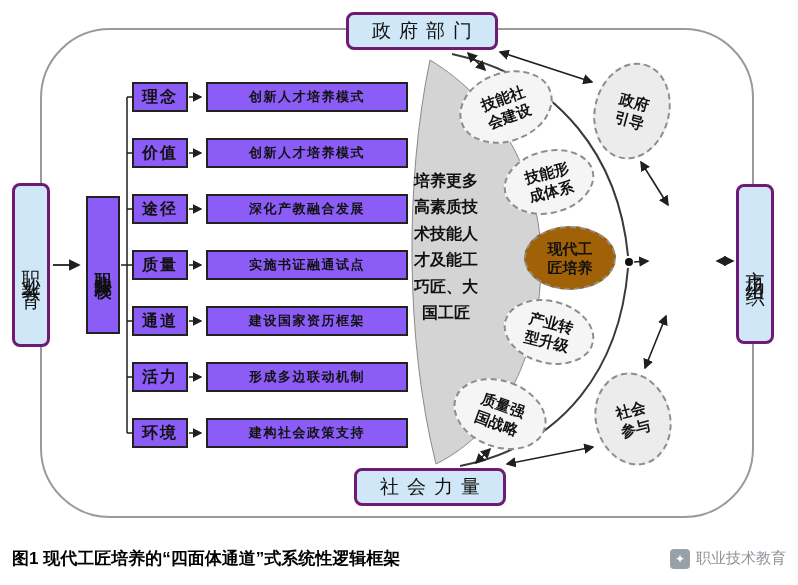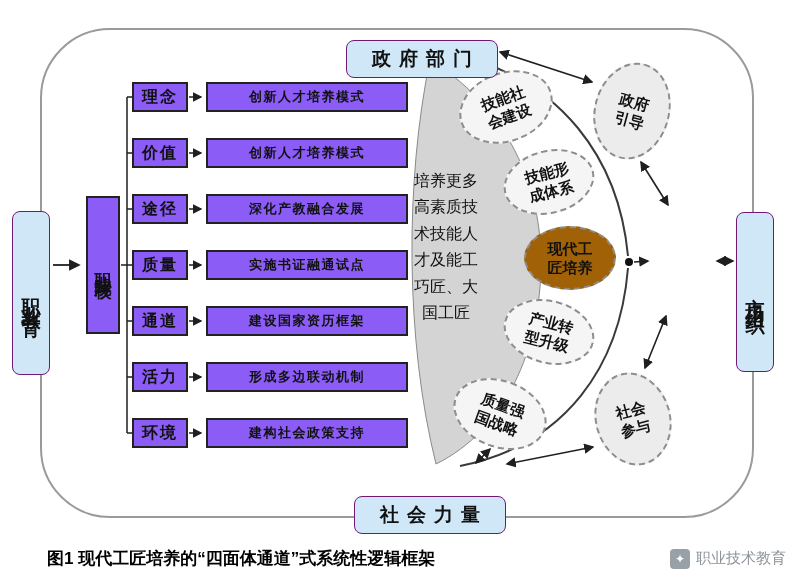--- a/index.html
+++ b/index.html
@@ -12,56 +12,56 @@
     color: #111;
   }
   .diagram { position: absolute; left: 0; top: 0; width: 798px; height: 530px; }
   .outer-frame {
     position: absolute; left: 40px; top: 28px; width: 714px; height: 490px;
     border: 2px solid #9a9a9a; border-radius: 70px; z-index: 0;
   }
   .wires { position: absolute; left: 0; top: 0; z-index: 1; }
 
   .bluebox {
-    position: absolute; background: #cfe7f7; border: 1px solid #701a75;
+    position: absolute; background: #cfe7f7; border: 3px solid #701a75;
     border-radius: 8px; display: flex; align-items: center; justify-content: center;
-    font-weight: 700; z-index: 3; margin-top: 28px;
+    font-weight: 400; z-index: 3;
   }
   .hnode { font-size: 19px; letter-spacing: 8px; padding-left: 8px; }
   .vnode { writing-mode: vertical-rl; text-orientation: upright; font-size: 19px; letter-spacing: 6px; padding-top: 6px; }
 
   .wbox {
     position: absolute; background: #8b5cf6; border: 2px solid #222222;
     display: flex; align-items: center; justify-content: center;
     font-weight: 700; z-index: 2;
   }
   .college { left: 86px; top: 196px; width: 34px; height: 138px;
     writing-mode: vertical-rl; text-orientation: upright; font-size: 17px; letter-spacing: 3px; }
   .kbox { left: 132px; width: 56px; height: 30px; font-size: 16px; letter-spacing: 2px; }
   .vbox { left: 206px; width: 202px; height: 30px; font-size: 13px; letter-spacing: 1.5px; }
 
   .core-text {
     position: absolute; left: 410px; top: 168px; width: 72px; z-index: 2;
-    font-size: 16px; font-weight: 400; line-height: 1.65; text-align: center;
+    font-size: 16px; font-weight: 700; line-height: 1.65; text-align: center;
   }
 
   .ell {
     position: absolute; border: 2px dashed #8d8d8d; border-radius: 50%;
     display: flex; align-items: center; justify-content: center; text-align: center;
     font-weight: 700; font-size: 15px; line-height: 1.3; background: #f5f5f5; z-index: 2;
   }
   .ell.hl { background: #a16207; }
   .ell.side { background: #ececec; }
 
   .footer {
     position: absolute; left: 0; top: 532px; width: 798px; height: 53px;
     display: flex; align-items: center; justify-content: space-between; padding: 0 12px;
     background: #ffffff;
   }
-  .caption { font-size: 17px; font-weight: 700; color: #000; margin-left: 35px; }
+  .caption { font-size: 17px; font-weight: 700; color: #000; }
   .watermark { display: flex; align-items: center; gap: 6px; color: #8d9399; font-size: 15px; }
   .logo {
     width: 20px; height: 20px; border-radius: 4px; background: #98a0a8;
     display: flex; align-items: center; justify-content: center; color: #fff; font-size: 12px;
   }
 </style>
 </head>
 <body>
 
 <div class="diagram">

